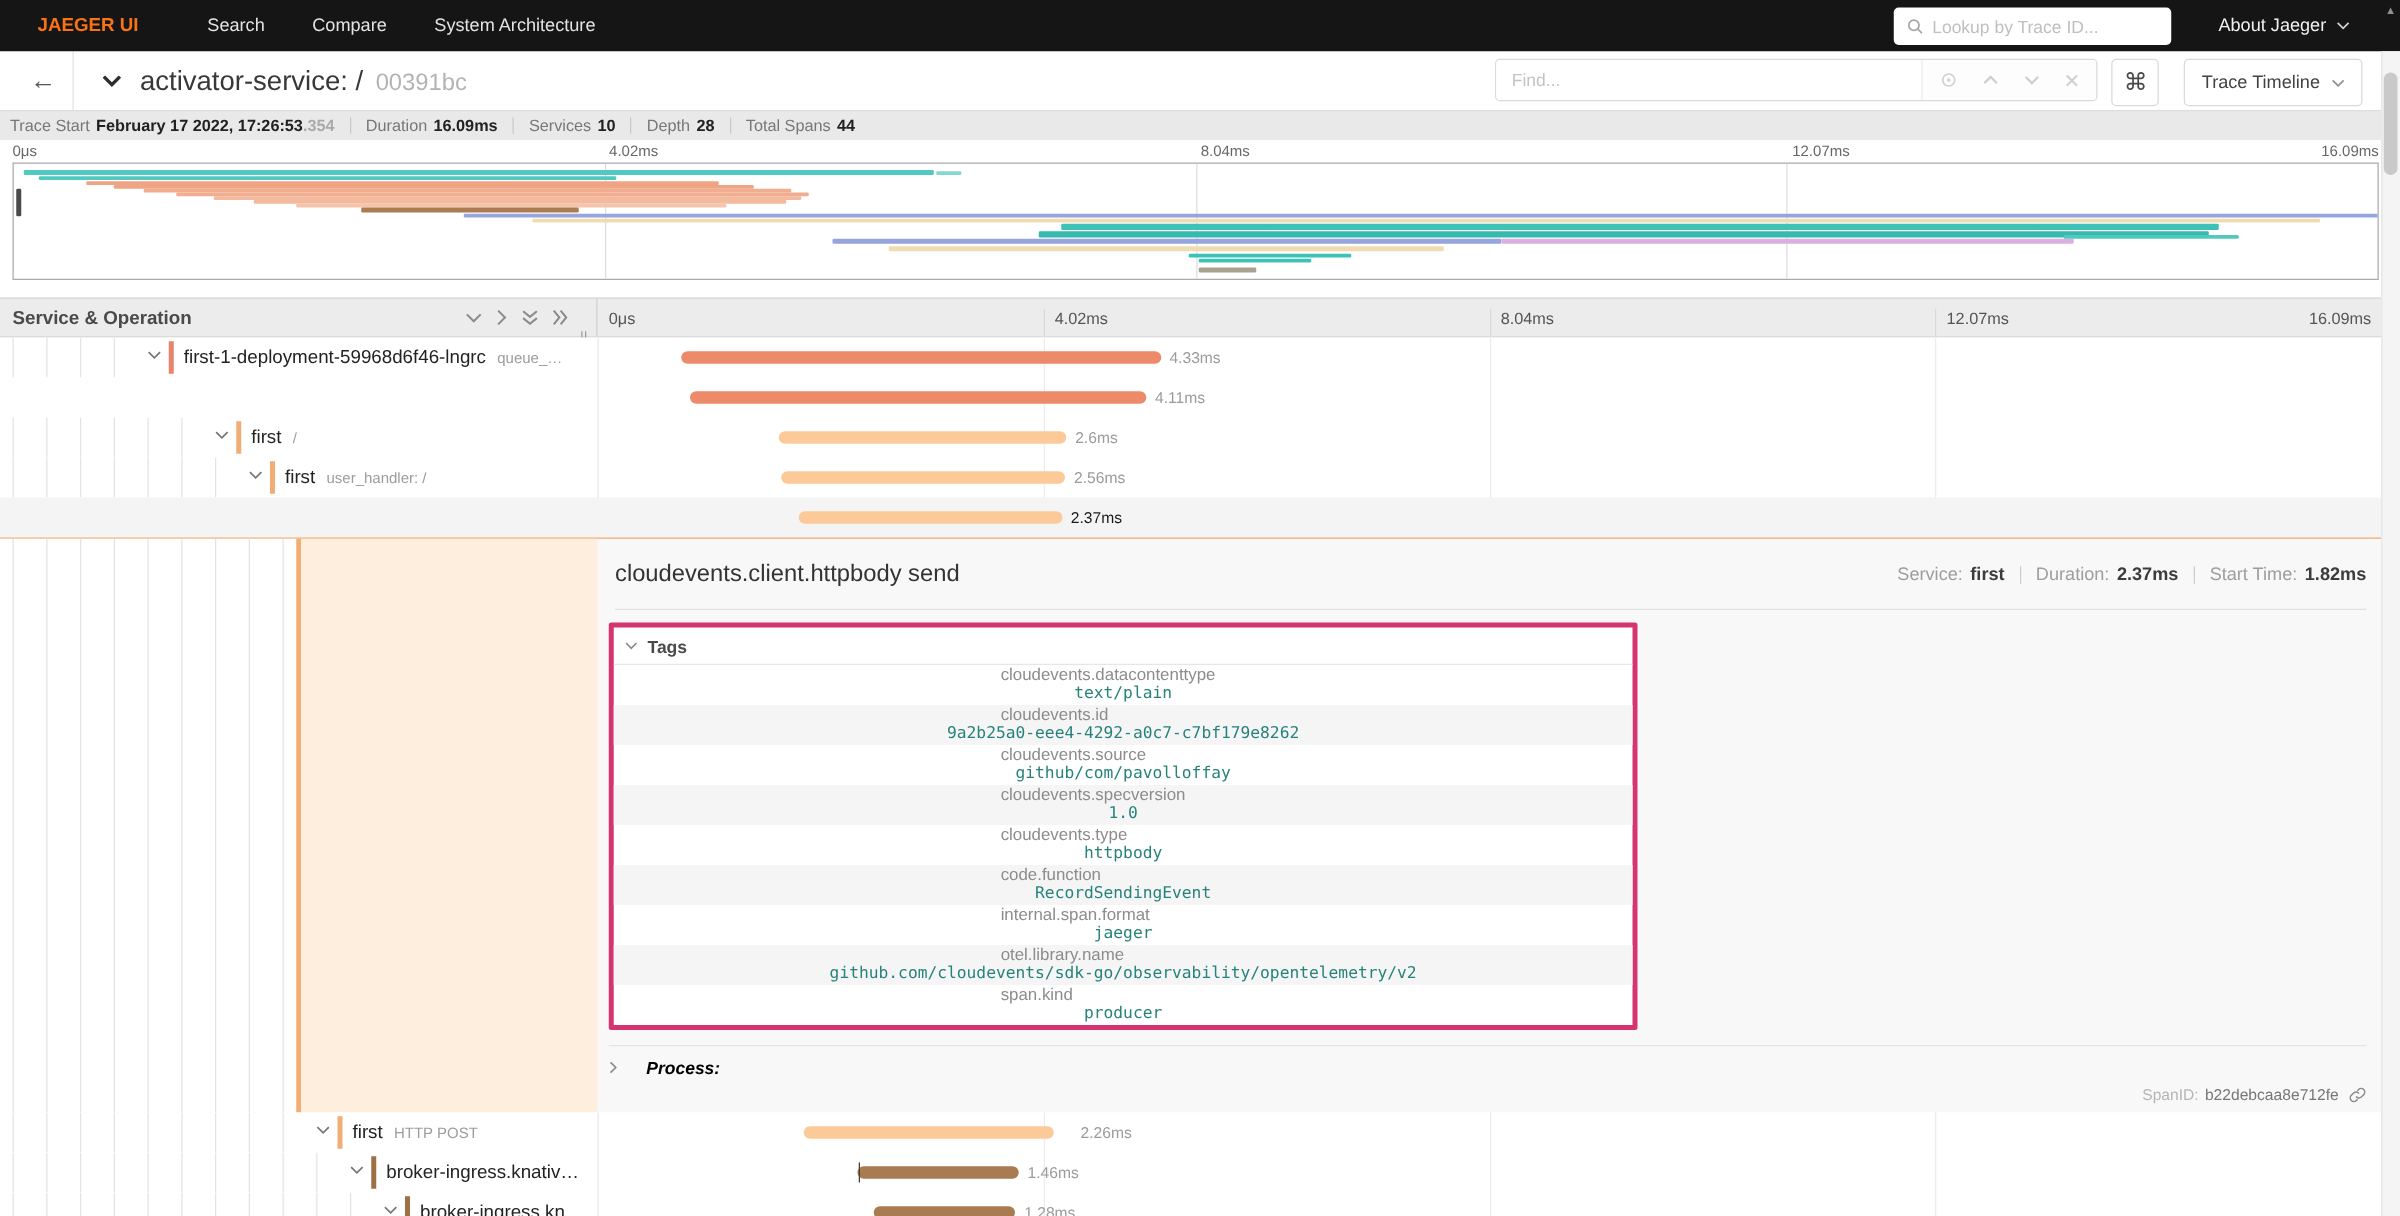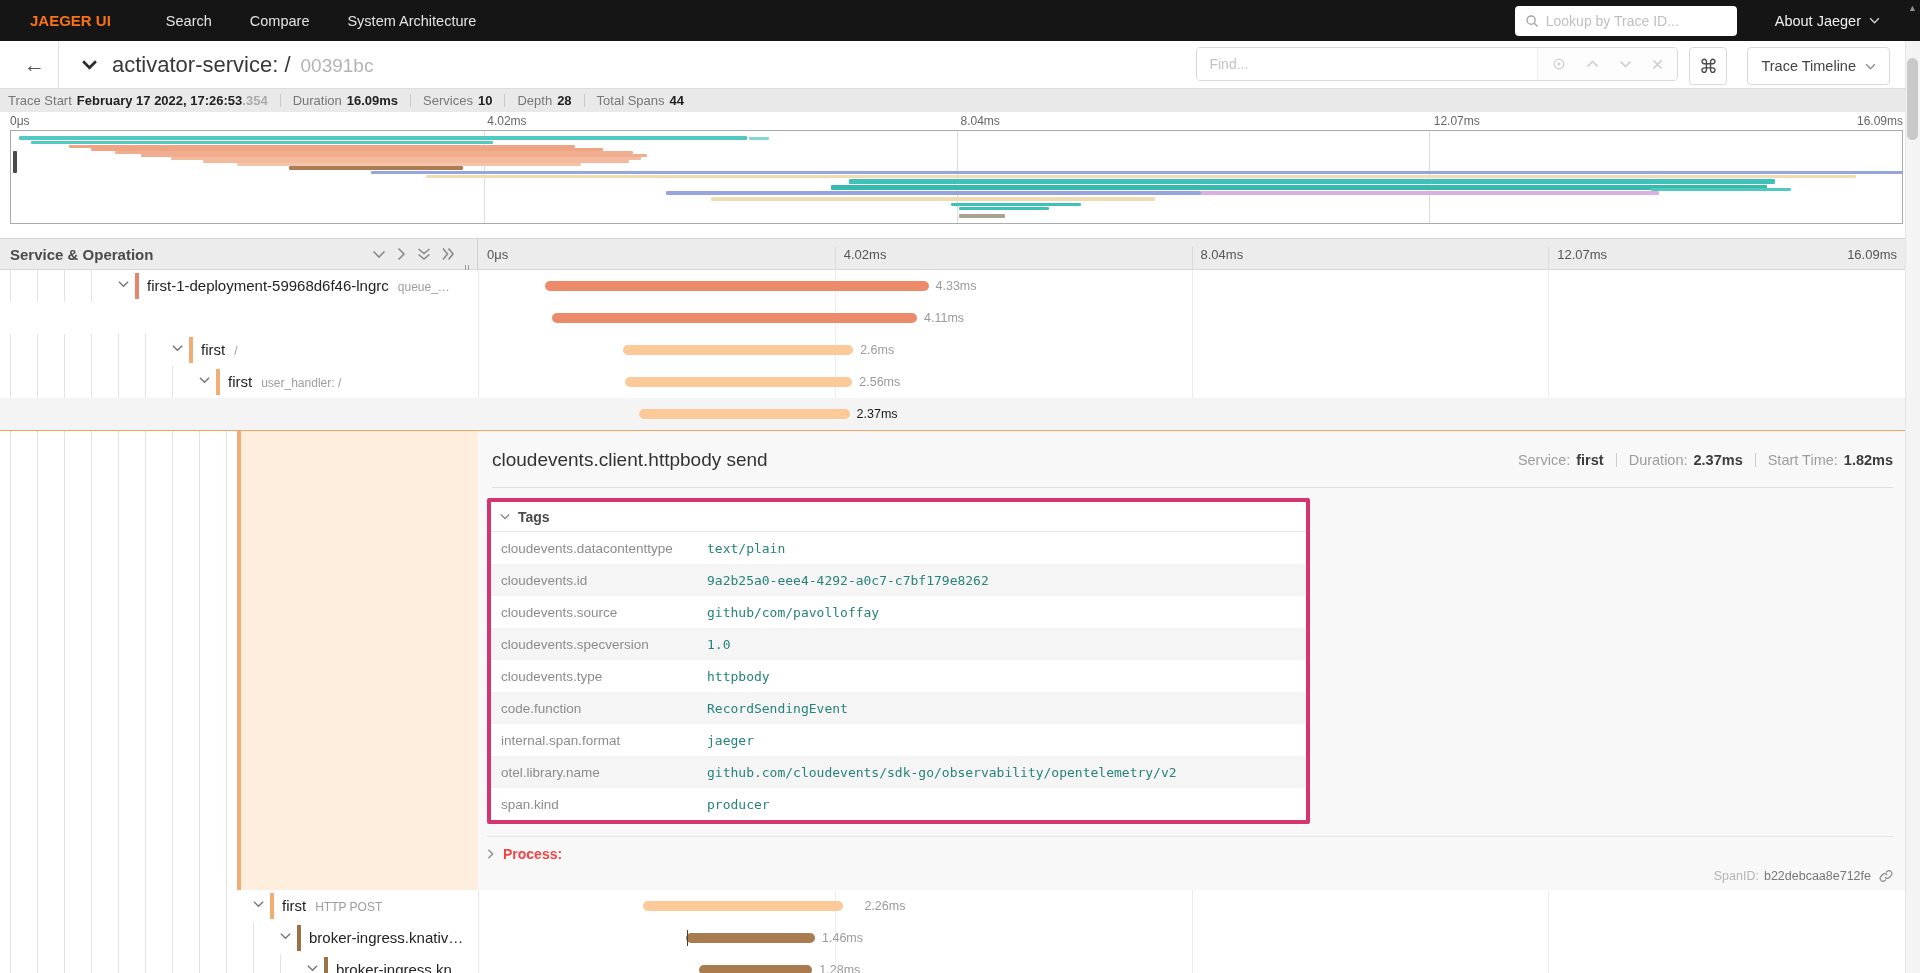--- a/index.html
+++ b/index.html
@@ -87,26 +87,26 @@
   .d-title { font-size:19px; color:#333; }
   .d-meta { position:absolute; right:0; display:flex; align-items:center; font-size:14.5px; }
   .d-meta .lab { color:#9d9d9d; }
   .d-meta .val { color:#3c3c3c; font-weight:bold; margin-left:6px; }
   .d-meta .sep { width:1px; height:14px; background:#ccc; margin:0 12px; }
   .d-divider { position:absolute; left:14px; right:12px; top:56px; height:1px; background:#e0e0e0; }
   .tags-box { position:absolute; left:9px; top:67px; width:823px; background:#fff; border:4px solid #d5356e; border-radius:2px; }
   .tags-head { display:flex; align-items:center; height:30px; border-bottom:1px solid #e6e6e6; cursor:pointer; }
   .tags-head .tlabel { font-size:14px; font-weight:bold; color:#4a4a4a; margin-left:8px; }
   .tags-head .tchev { margin-left:9px; display:flex; align-items:center; }
-  .tag-row { display:flex; height:32px; align-items:center; font-size:13.5px; }
+  .tag-row { display:flex; height:32px; align-items:center; font-size:13.5px;flex-direction:column; }
   .tag-row:nth-child(even) { background:#f5f5f5; }
   .tag-key { width:216px; padding-left:10px; color:#8c8c8c; }
   .tag-val { font-family:"DejaVu Sans Mono",monospace; color:#26837b; font-size:13px; }
   .process-row { position:absolute; left:9px; right:12px; top:405px; border-top:1px solid #e4e4e4; padding-top:9px; display:flex; align-items:center; cursor:pointer; }
-  .process-row .plabel { font-size:14px; font-weight:bold; color:#ef4444; margin-left:9px; }
+  .process-row .plabel { font-size:14px; font-weight:bold; color:#000000; margin-left:23px;font-style:italic; }
   .spanid-row { position:absolute; right:12px; bottom:7px; display:flex; align-items:center; font-size:12.5px; }
   .spanid-row .slabel { color:#b5b5b5; margin-right:5px; }
   .spanid-row .sval { color:#777; }
   .spanid-row .slink { margin-left:8px; display:flex; align-items:center; cursor:pointer; }
 
   
   .scrollbar { position:absolute; right:0; top:0; width:15px; height:973px; z-index:40; }
   .sb-track { position:absolute; top:41px; bottom:0; left:0; right:0; background:#f4f4f4; border-left:1px solid #e4e4e4; }
   .sb-arrow { position:absolute; top:3px; left:3px; color:#8f8f8f; font-size:9px; }
   .sb-thumb { position:absolute; top:58px; left:2px; width:11px; height:82px; background:#c9c9c9; border-radius:6px; }

